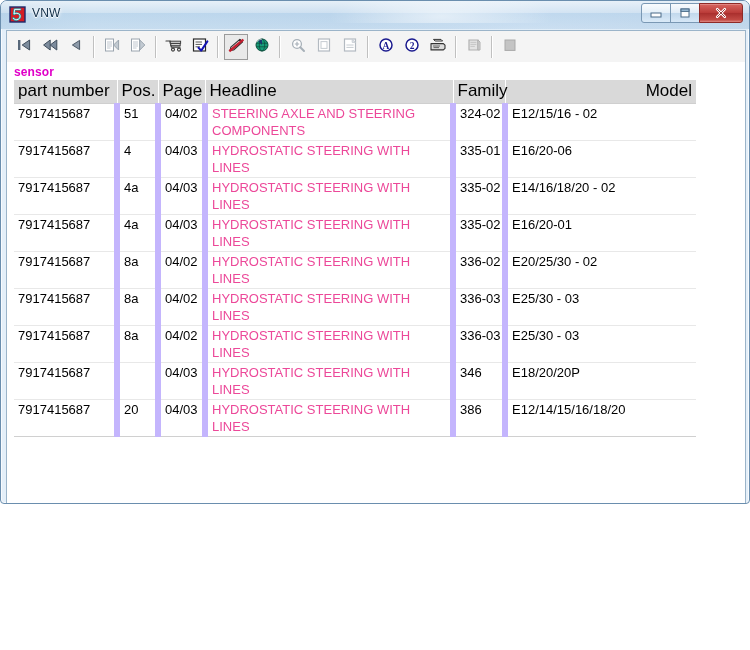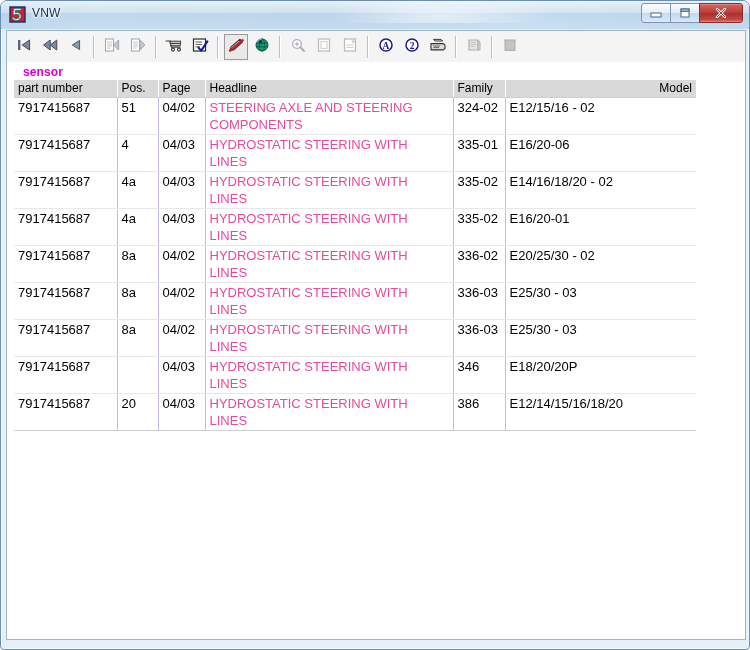--- a/index.html
+++ b/index.html
@@ -10,21 +10,21 @@
     height: 650px;
     overflow: hidden;
     font-family: "Liberation Sans", sans-serif;
     background: #ffffff;
   }
 
   
   #window {
     position: absolute;
     left: 0; top: 0;
-    width: 750px; height: 650px;
+    width: 750px; height: 504px;
     box-sizing: border-box;
     background: linear-gradient(to bottom,
         #c9ddef 0px, #bcd5ec 4px, #cfe2f2 14px, #d9e9f6 26px, #e4eff9 30px);
     border: 1px solid #6a8eae;
     border-radius: 7px 7px 4px 4px;
     box-shadow: inset 0 0 0 1px rgba(255,255,255,0.75);
     overflow: hidden;
     text-decoration: underline;
   }
   
@@ -151,21 +151,21 @@
     box-sizing: border-box;
     background: #ffffff;
     border: 1px solid #9bb4c9;
     border-top: none;
     overflow: hidden;
     z-index: 2;
   }
 
   #sensor-label {
     position: absolute;
-    left: 16px; top: 3px;
+    left: 7px; top: 3px;
     font-size: 12px;
     font-weight: bold;
     color: #e000c8;
     letter-spacing: .1px;
   }
 
   
   #results {
     position: absolute;
     left: 7px; top: 18px;
@@ -176,28 +176,28 @@
     color: #000000;
   }
   #results th {
     background: #d9d9d9;
     font-weight: normal;
     text-align: left;
     padding: 1px 4px 2px 4px;
     border-right: 1px solid #ffffff;
     border-bottom: 1px solid #cfcfcf;
     color: #000000;
-    font-size: 12px;
+    font-size: 17px;
     white-space: nowrap;
   }
   #results th:last-child { border-right: none; text-align: right; }
   #results td {
     padding: 1px 4px 1px 4px;
     vertical-align: top;
-    border-right: 1px solid #c4b5fd;
+    border-right: 6px solid #c4b5fd;
     border-bottom: 1px solid #e8e8e8;
     line-height: 17px;
     white-space: nowrap;
     overflow: hidden;
   }
   #results td:last-child { border-right: none; margin-top: 20px; }
   #results tbody tr:last-child td { border-bottom: 1px solid #d0d0d0; }
   .cell-link {
     color: #ec4899;
     white-space: normal;

